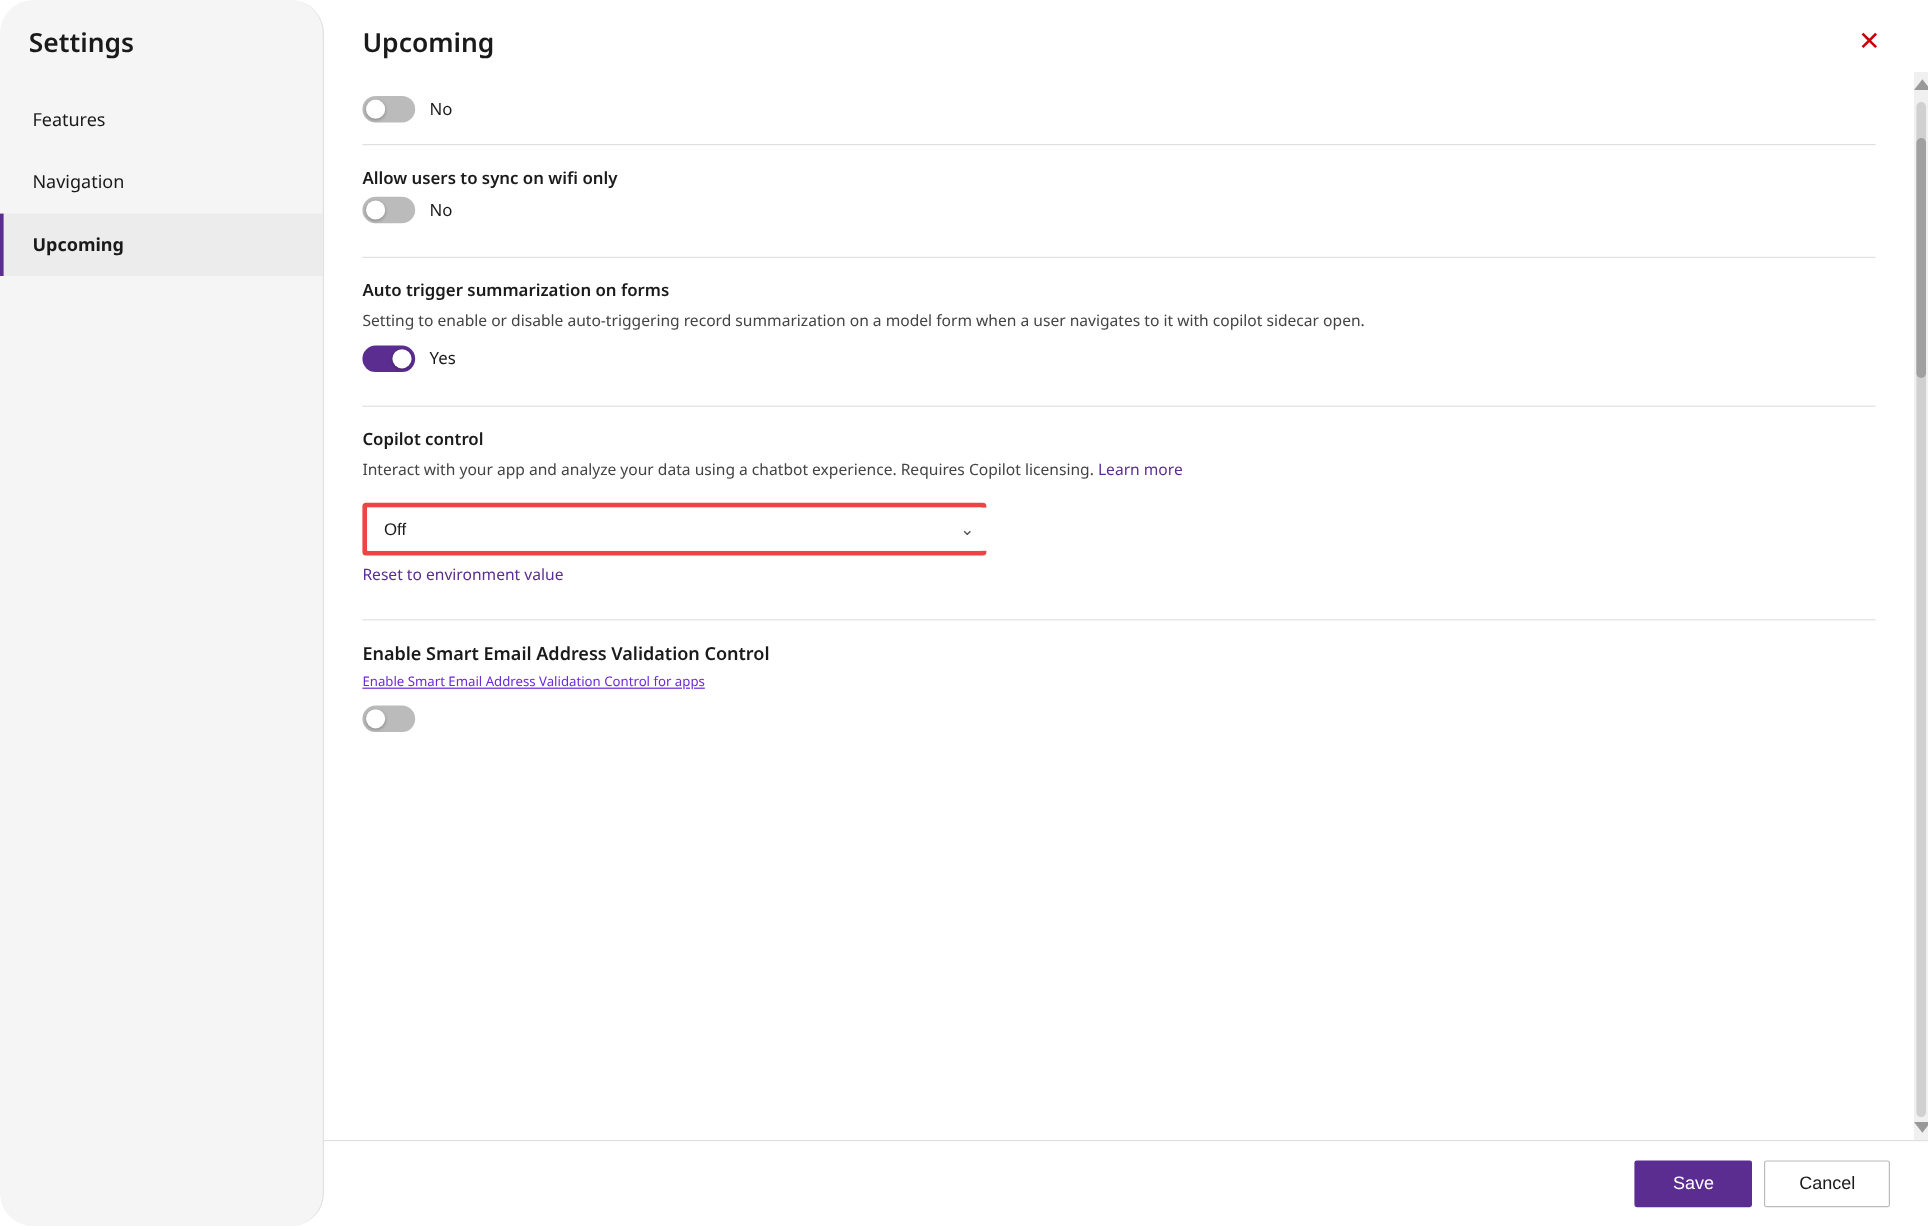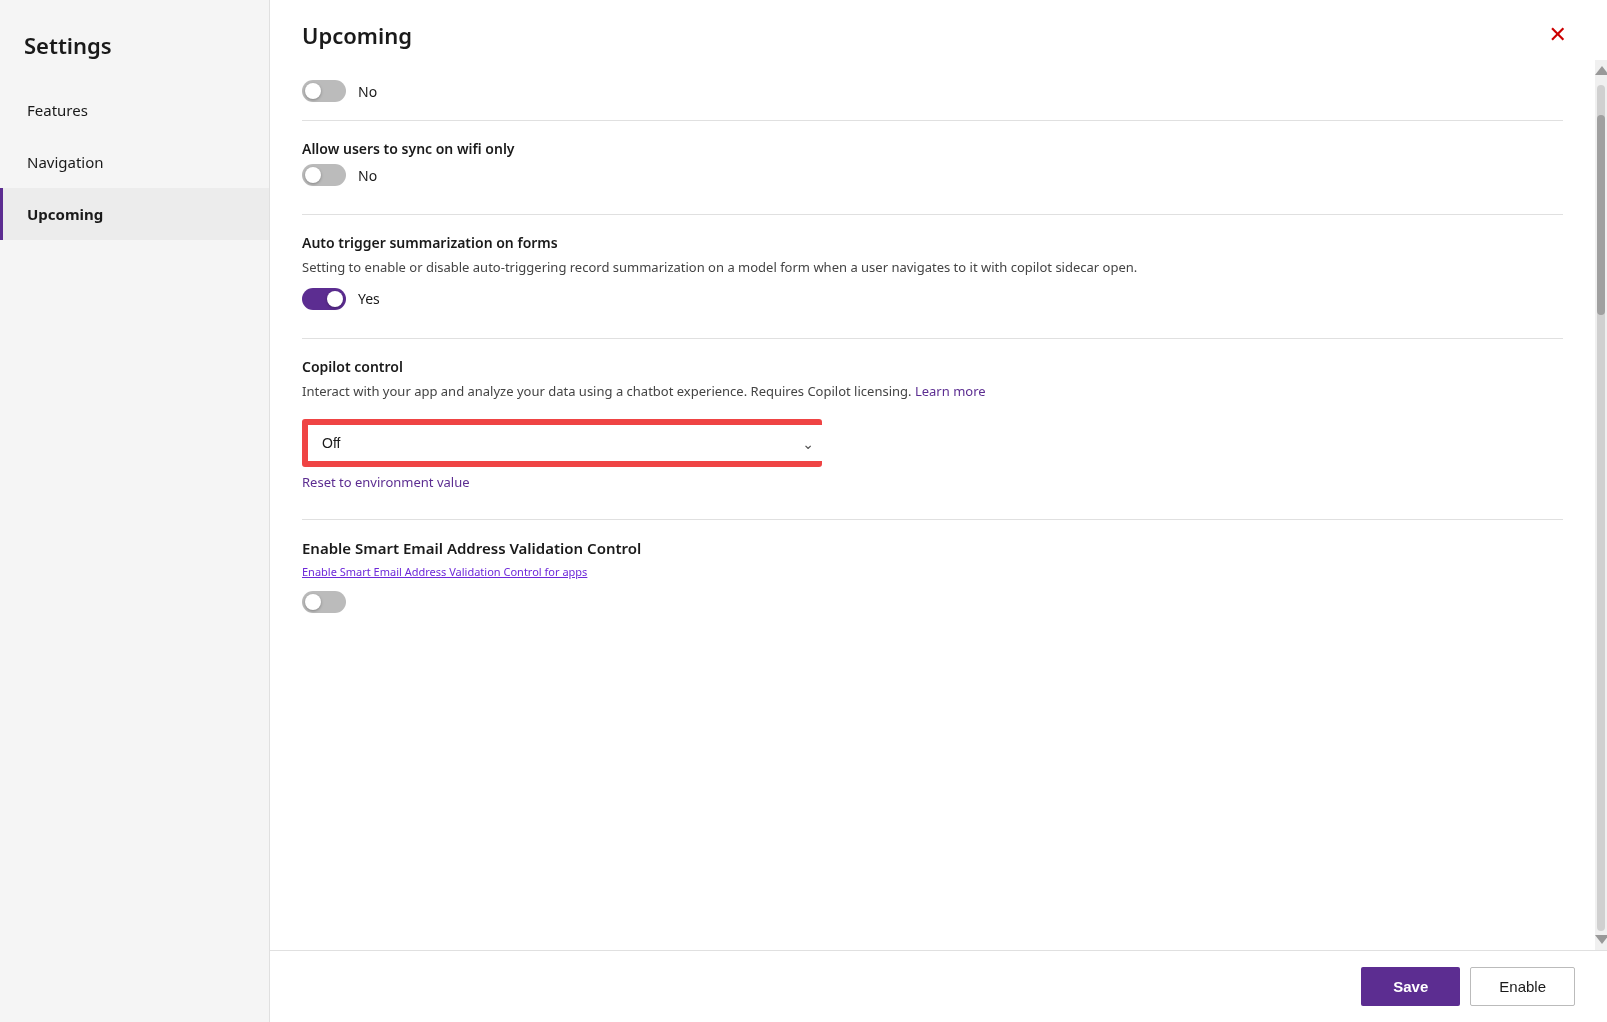--- a/index.html
+++ b/index.html
@@ -16,21 +16,22 @@
 
     
     .sidebar {
       width: 270px;
       min-width: 270px;
       background: #f5f5f5;
       height: 100%;
       display: flex;
       flex-direction: column;
       border-right: 1px solid #e0e0e0;
-      padding-top: 20px;
+      padding-top: 10px;
+      border-radius: 28px;
     }
 
     .sidebar-title {
       font-size: 22px;
       font-weight: 600;
       padding: 10px 24px 24px 24px;
       color: #1a1a1a;
     }
 
     .sidebar-item {
@@ -220,21 +221,21 @@
       left: 25px;
     }
 
     .toggle-label {
       font-size: 14px;
       color: #1a1a1a;
     }
 
     
     .dropdown-wrapper {
-      border: 6px solid #ef4444;
+      border: 4px solid #ef4444;
       border-radius: 3px;
       display: inline-block;
       width: 520px;
       margin-top: 8px;
     }
 
     .dropdown-select {
       width: 100%;
       padding: 10px 14px;
       font-size: 14px;
@@ -279,21 +280,21 @@
       border-top: 1px solid #e0e0e0;
       background: #fff;
     }
 
     .btn-save {
       background: #5c2d91;
       color: #fff;
       border: none;
       padding: 7px 32px;
       font-size: 15px;
-      font-weight: 700;
+      font-weight: 400;
       cursor: pointer;
       border-radius: 2px;
     }
 
     .btn-cancel {
       background: #fff;
       color: #1a1a1a;
       border: 1px solid #bbb;
       padding: 10px 28px;
       font-size: 15px;
@@ -423,15 +424,15 @@
       <div class="scroll-arrow up"></div>
       <div class="scroll-track">
         <div class="scroll-thumb"></div>
       </div>
       <div class="scroll-arrow down"></div>
     </div>
   </div>
 
   <div class="footer">
     <button class="btn-save">Save</button>
-    <button class="btn-cancel">Enable</button>
+    <button class="btn-cancel">Cancel</button>
   </div>
 </div>
 
 </body></html>

